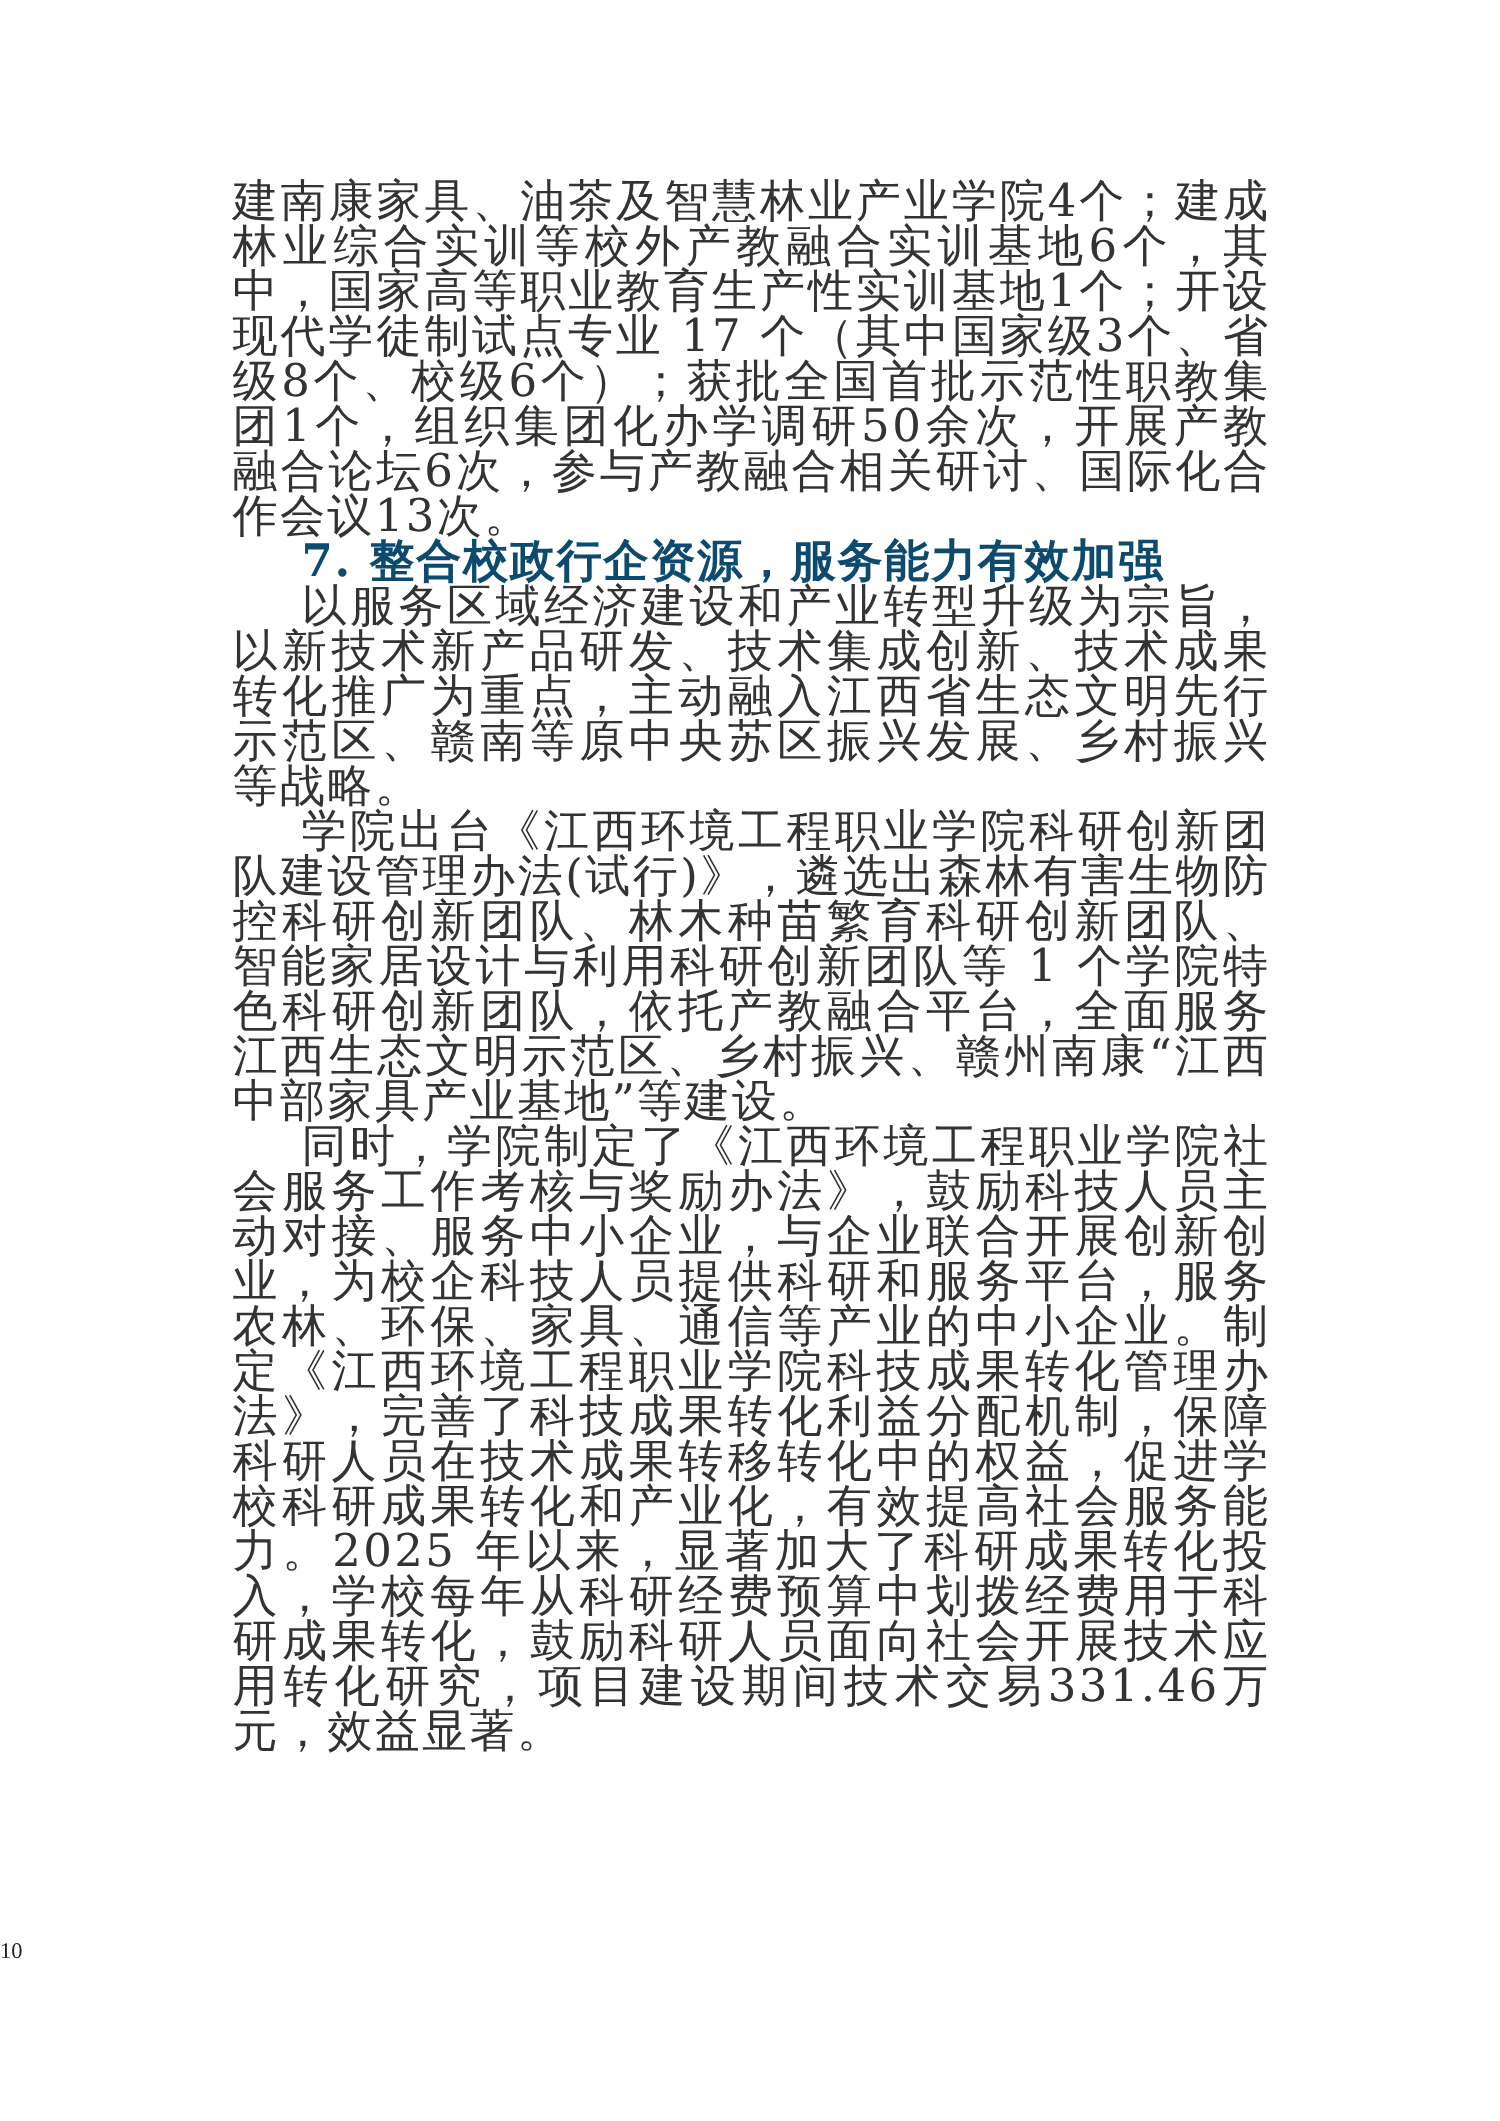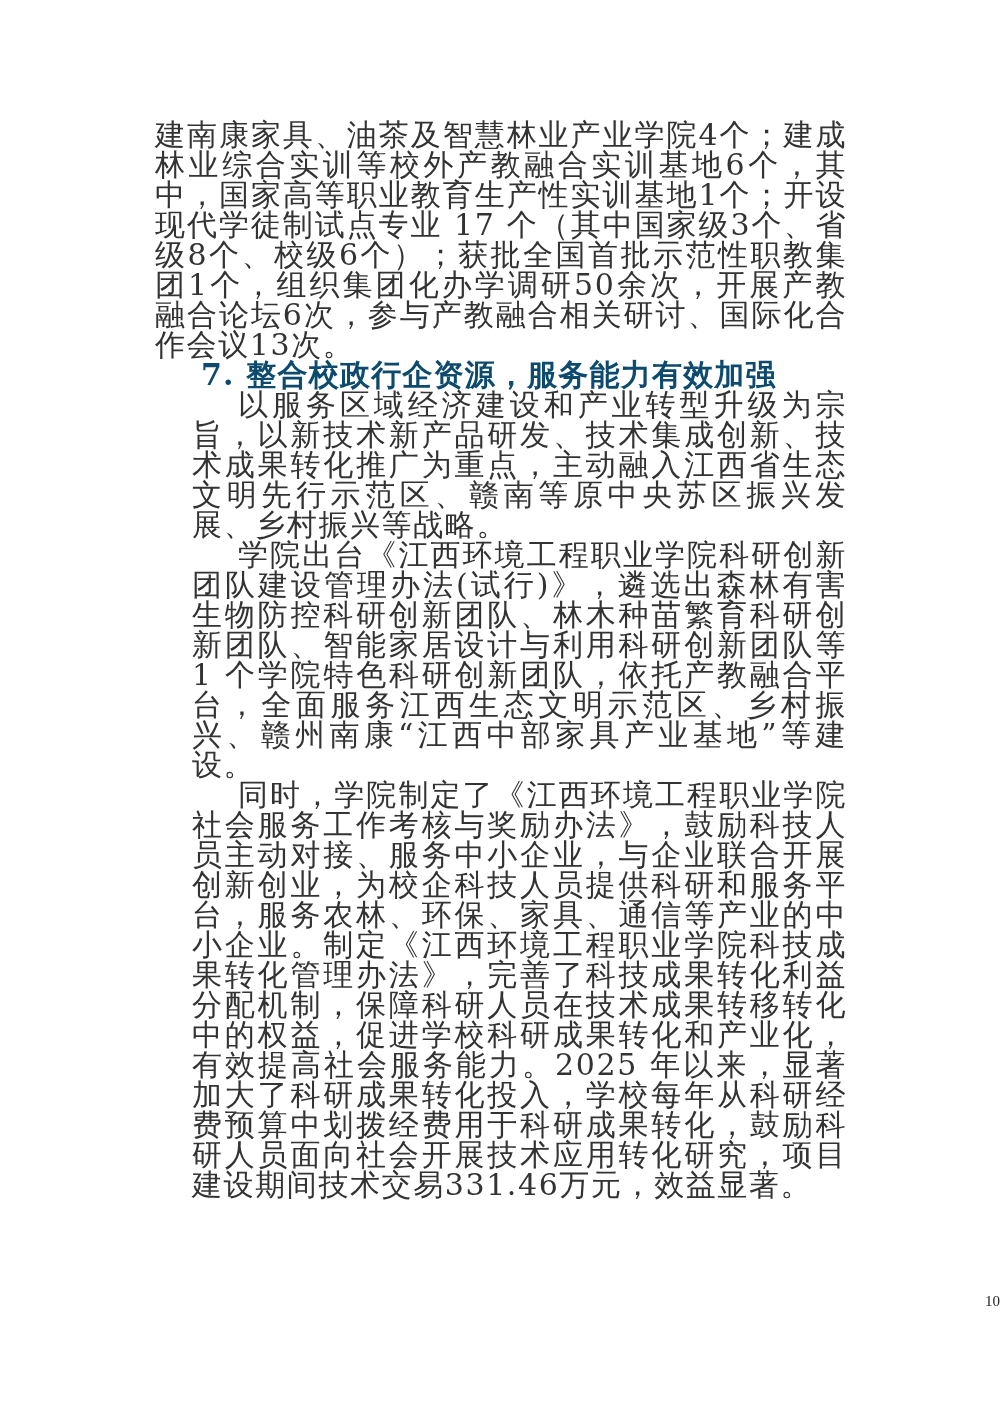--- a/index.html
+++ b/index.html
@@ -10,26 +10,26 @@
   .content {
     position: absolute; left: 155px; top: 120px; width: 692px;
     font-family: "DejaVu Serif", "Liberation Serif", serif;
     color: #333;
     font-size: 30px;
     line-height: 30px;
     text-align: justify;
     letter-spacing: 1.6px;
   }
   .para { margin: 0; text-indent: 0; }
-  .para.indent { text-indent: 46px; margin-left: 37px; }
+  .para.indent { text-indent: 46px; }
   .heading {
     margin: 0; text-indent: 46px; font-weight: bold; color: #0c4a6e; letter-spacing: 1.2px;
   }
   .page-number {
-    position: absolute; left: 0; width: 1000px; top: 1293px; text-align: right;
+    position: absolute; left: 0; width: 1000px; top: 1293px; text-align: left;
     font-family: "Liberation Serif", serif; font-size: 15px; color: #222;
   }
 </style>
 </head>
 <body>
 
 <div class="page">
   <div class="content">
     <p class="para">建南康家具、油茶及智慧林业产业学院4个；建成林业综合实训等校外产教融合实训基地6个，其中，国家高等职业教育生产性实训基地1个；开设现代学徒制试点专业 17 个（其中国家级3个、省级8个、校级6个）；获批全国首批示范性职教集团1个，组织集团化办学调研50余次，开展产教融合论坛6次，参与产教融合相关研讨、国际化合作会议13次。</p>
     <p class="heading">7. 整合校政行企资源，服务能力有效加强</p>

